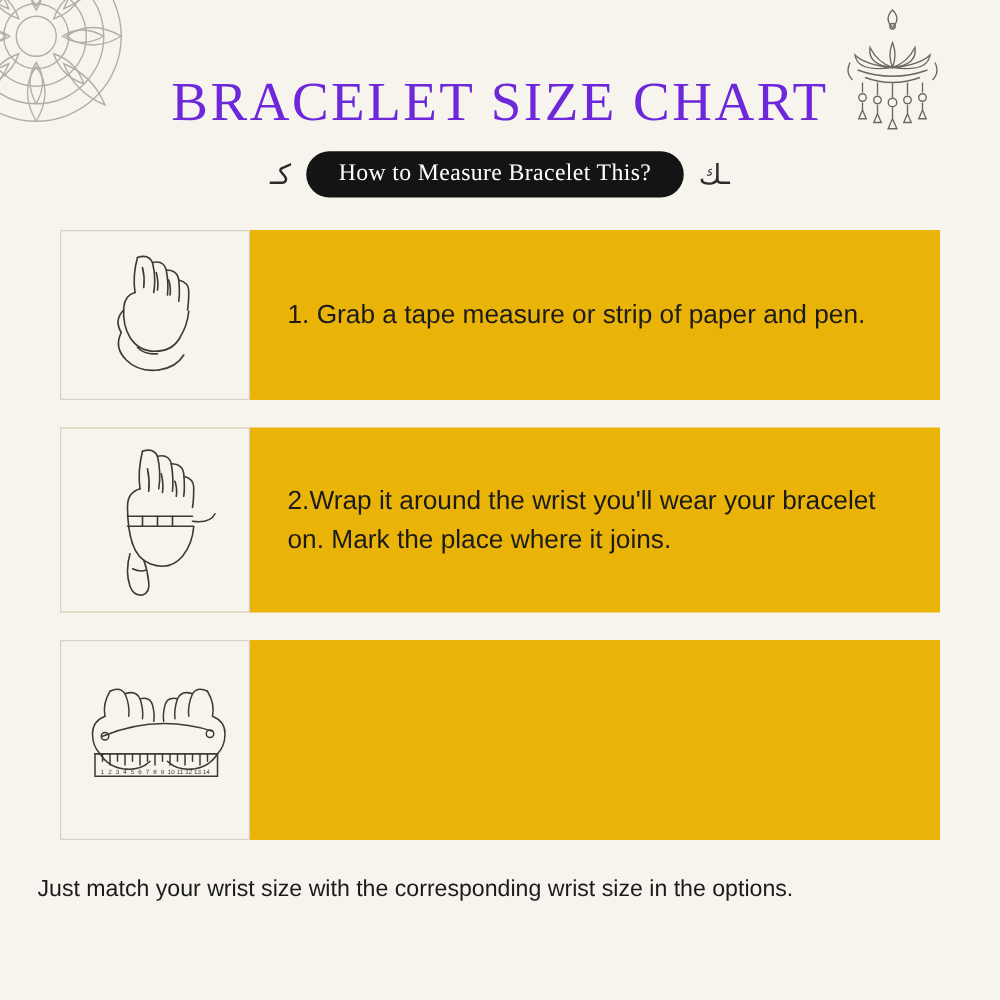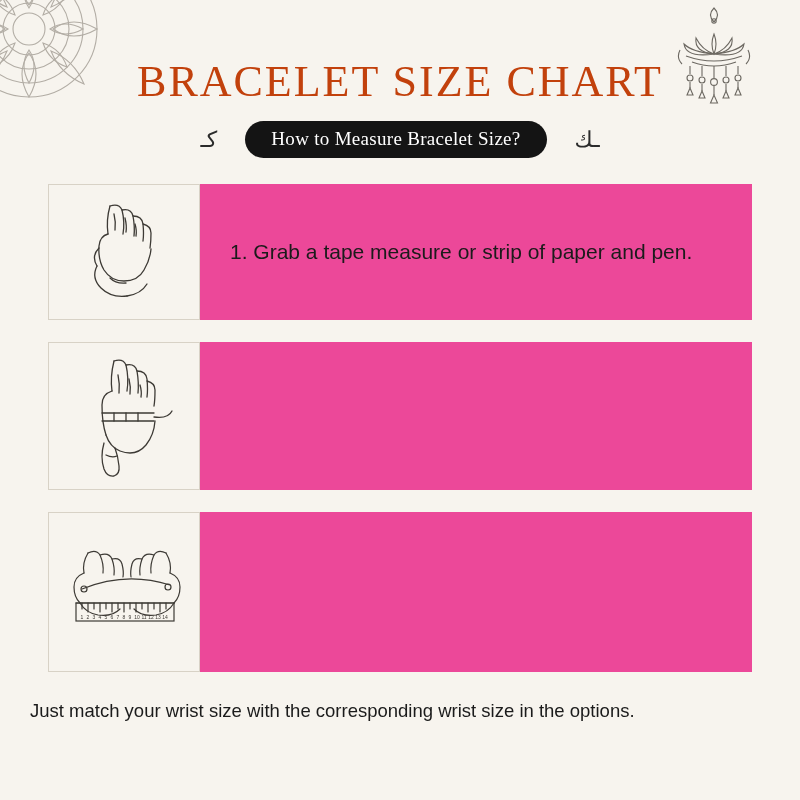--- a/index.html
+++ b/index.html
@@ -38,27 +38,27 @@
 
   
   .title {
     text-align: center;
     font-family: "Liberation Serif", serif;
     font-size: 44px;
     letter-spacing: 2px;
     font-weight: normal;
     margin: 0;
     padding-top: 56px;
-    color: #c2410c;
+    color: #6d28d9;
   }
   .subtitle-row {
     display: flex;
     align-items: center;
     justify-content: center;
-    gap: 28px;
+    gap: 12px;
     margin-top: 14px;
   }
   .squiggle {
     font-family: "Liberation Serif", serif;
     font-size: 22px;
     color: #2b2b2b;
     line-height: 1;
   }
   .pill {
     background: #141414;
@@ -72,21 +72,21 @@
   }
 
   
   .steps {
     margin-top: 26px;
     padding: 0 48px;
   }
   .step {
     display: flex;
     align-items: stretch;
-    background: #ec4899;
+    background: #eab308;
     margin-bottom: 22px;
   }
   .step-img {
     width: 152px;
     min-width: 152px;
     background: #f7f4ee;
     border: 1px solid #d8d2c6;
     box-sizing: border-box;
     display: flex;
     align-items: center;
@@ -171,21 +171,21 @@
     <path d="M74 84 l-3 7 h6 Z"></path>
     <path d="M16 46 q-4 8 2 14"></path>
     <path d="M84 46 q4 8 -2 14"></path>
   </g>
 </svg>
 
 <h1 class="title">BRACELET SIZE CHART</h1>
 
 <div class="subtitle-row">
   <span class="squiggle">كـ</span>
-  <span class="pill">How to Measure Bracelet Size?</span>
+  <span class="pill">How to Measure Bracelet This?</span>
   <span class="squiggle">ـك</span>
 </div>
 
 <div class="steps">
 
   <div class="step step1">
     <div class="step-img">
       <svg width="120" height="120" viewBox="0 0 120 120">
         <g fill="none" stroke="#3d3a35" stroke-width="1.3" stroke-linecap="round">
           <path d="M46 14 q-4 14 -2 28"></path>
@@ -219,20 +219,21 @@
           <path d="M56 24 q2 9 1 18 M67 28 q2 8 1 15 M78 34 q2 7 1 12"></path>
           <path d="M40 62 h52"></path>
           <path d="M40 70 h52"></path>
           <path d="M52 62 v8 M64 62 v8 M76 62 v8"></path>
           <path d="M42 92 q-4 14 0 26 q3 8 10 7 q6 -2 5 -10 q-1 -10 -4 -18"></path>
           <path d="M44 104 q6 3 11 1"></path>
           <path d="M92 66 q14 2 18 -6"></path>
         </g>
       </svg>
     </div>
+    <div class="step-text">2.Wrap it around the wrist you'll wear your bracelet on. Mark the place where it joins.</div>
   </div>
 
   <div class="step step3">
     <div class="step-img">
       <svg width="140" height="130" viewBox="0 0 140 130">
         <g fill="none" stroke="#3d3a35" stroke-width="1.2" stroke-linecap="round">
 
           <path d="M34 26 q-6 10 -4 20"></path>
           <path d="M34 26 q8 -4 12 2 q4 9 3 18"></path>
           <path d="M46 28 q9 -3 12 4 q3 9 2 16"></path>

